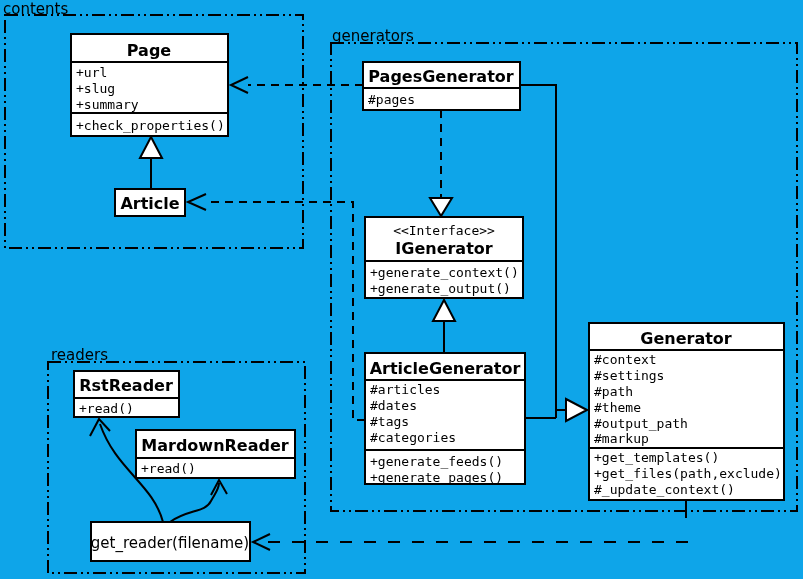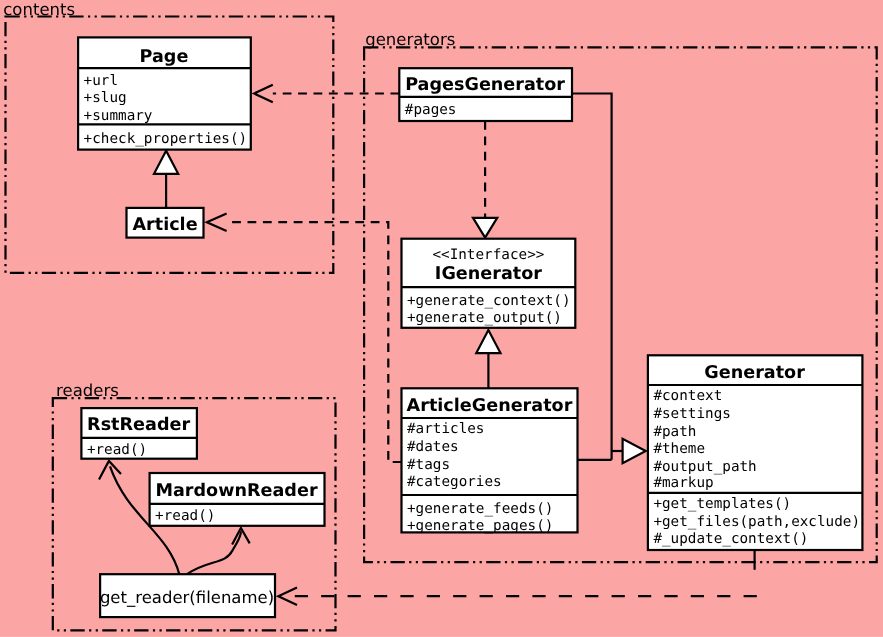--- a/index.html
+++ b/index.html
@@ -1,16 +1,16 @@
 <!DOCTYPE html>
 <html><head>
 <meta charset="utf-8">
 <style>
   html,body{margin:0;padding:0;background:#ffffff;}
-  .stage{width:803px;height:579px;position:relative;background:#fca5a5;}
+  .stage{width:803px;height:579px;position:relative;background:#0ea5e9;}
   svg{display:block;}
   .pkg-label{font-family:"DejaVu Sans","Liberation Sans",sans-serif;font-size:15px;fill:#000;}
   .cls-title{font-family:"DejaVu Sans","Liberation Sans",sans-serif;font-size:16px;font-weight:bold;fill:#000;}
   .member{font-family:"DejaVu Sans Mono","Liberation Mono",monospace;font-size:13px;fill:#000;}
   .stereotype{font-family:"DejaVu Sans Mono","Liberation Mono",monospace;font-size:13px;fill:#000;}
   .plain-label{font-family:"DejaVu Sans","Liberation Sans",sans-serif;font-size:15px;fill:#000;}
   .box{fill:#ffffff;stroke:#000000;stroke-width:2;}
   .sep{stroke:#000000;stroke-width:2;}
   .pkg{fill:none;stroke:#000000;stroke-width:2;stroke-dasharray:13 4 2 4 2 4;}
   .solid{fill:none;stroke:#000000;stroke-width:2;}

